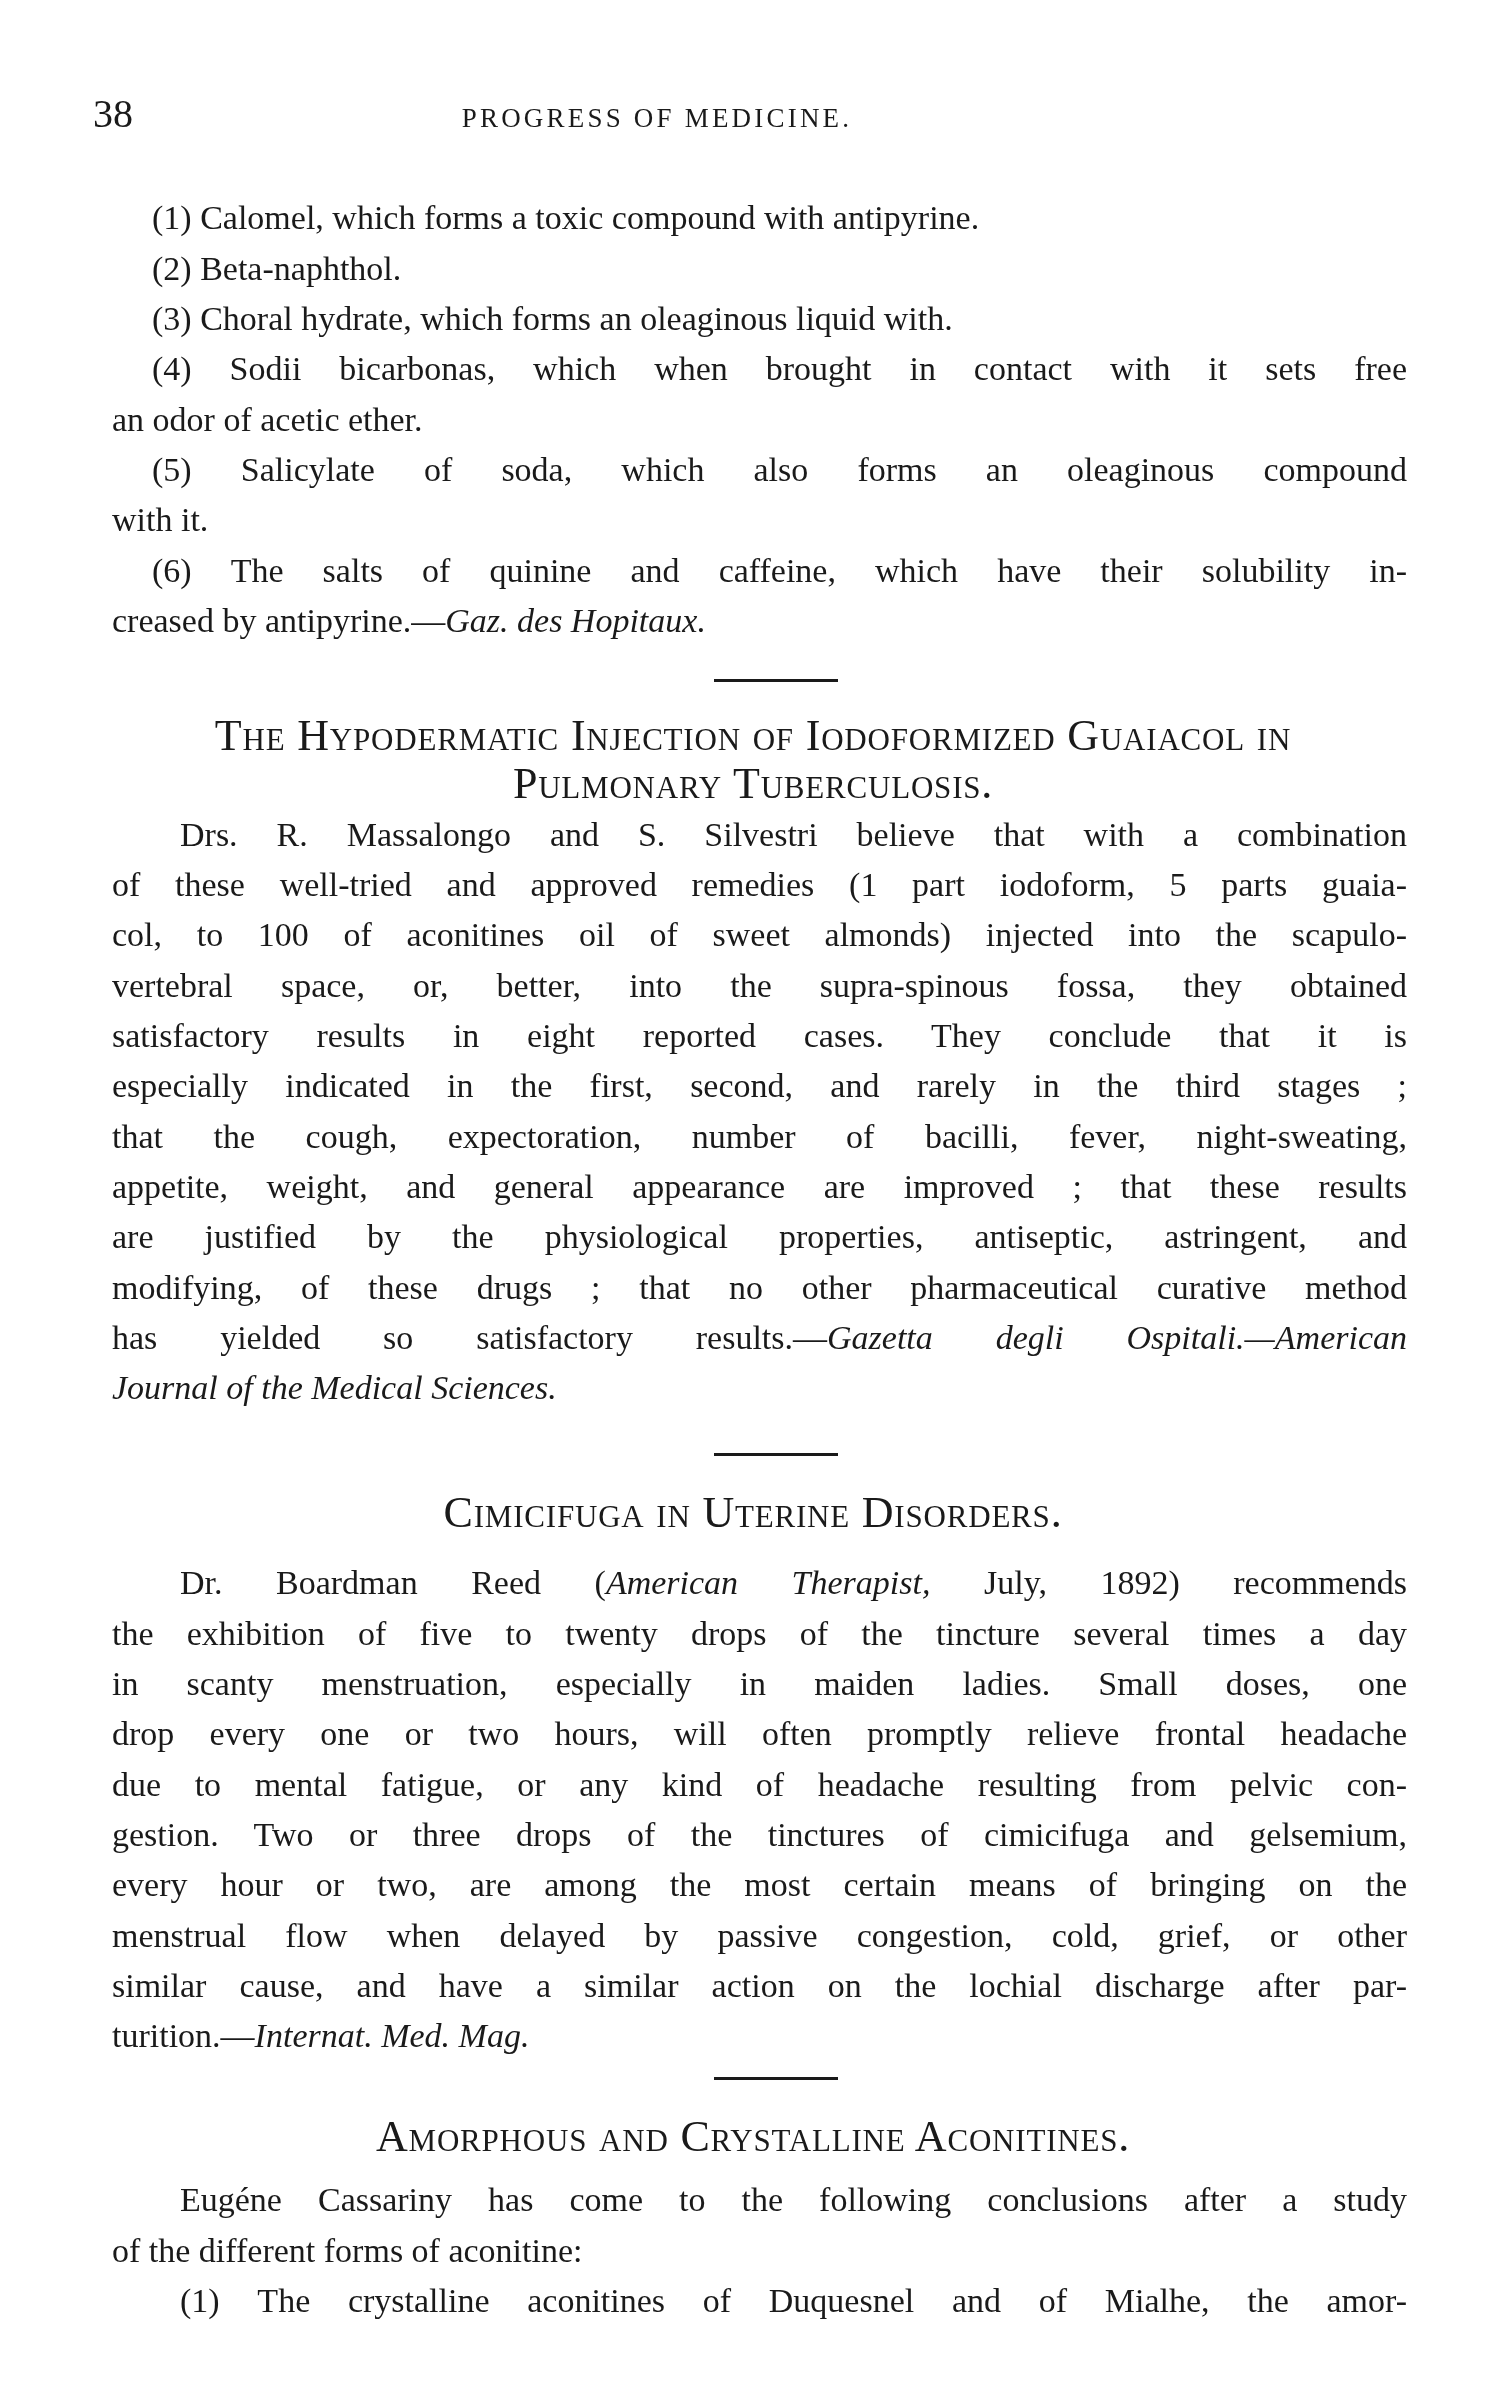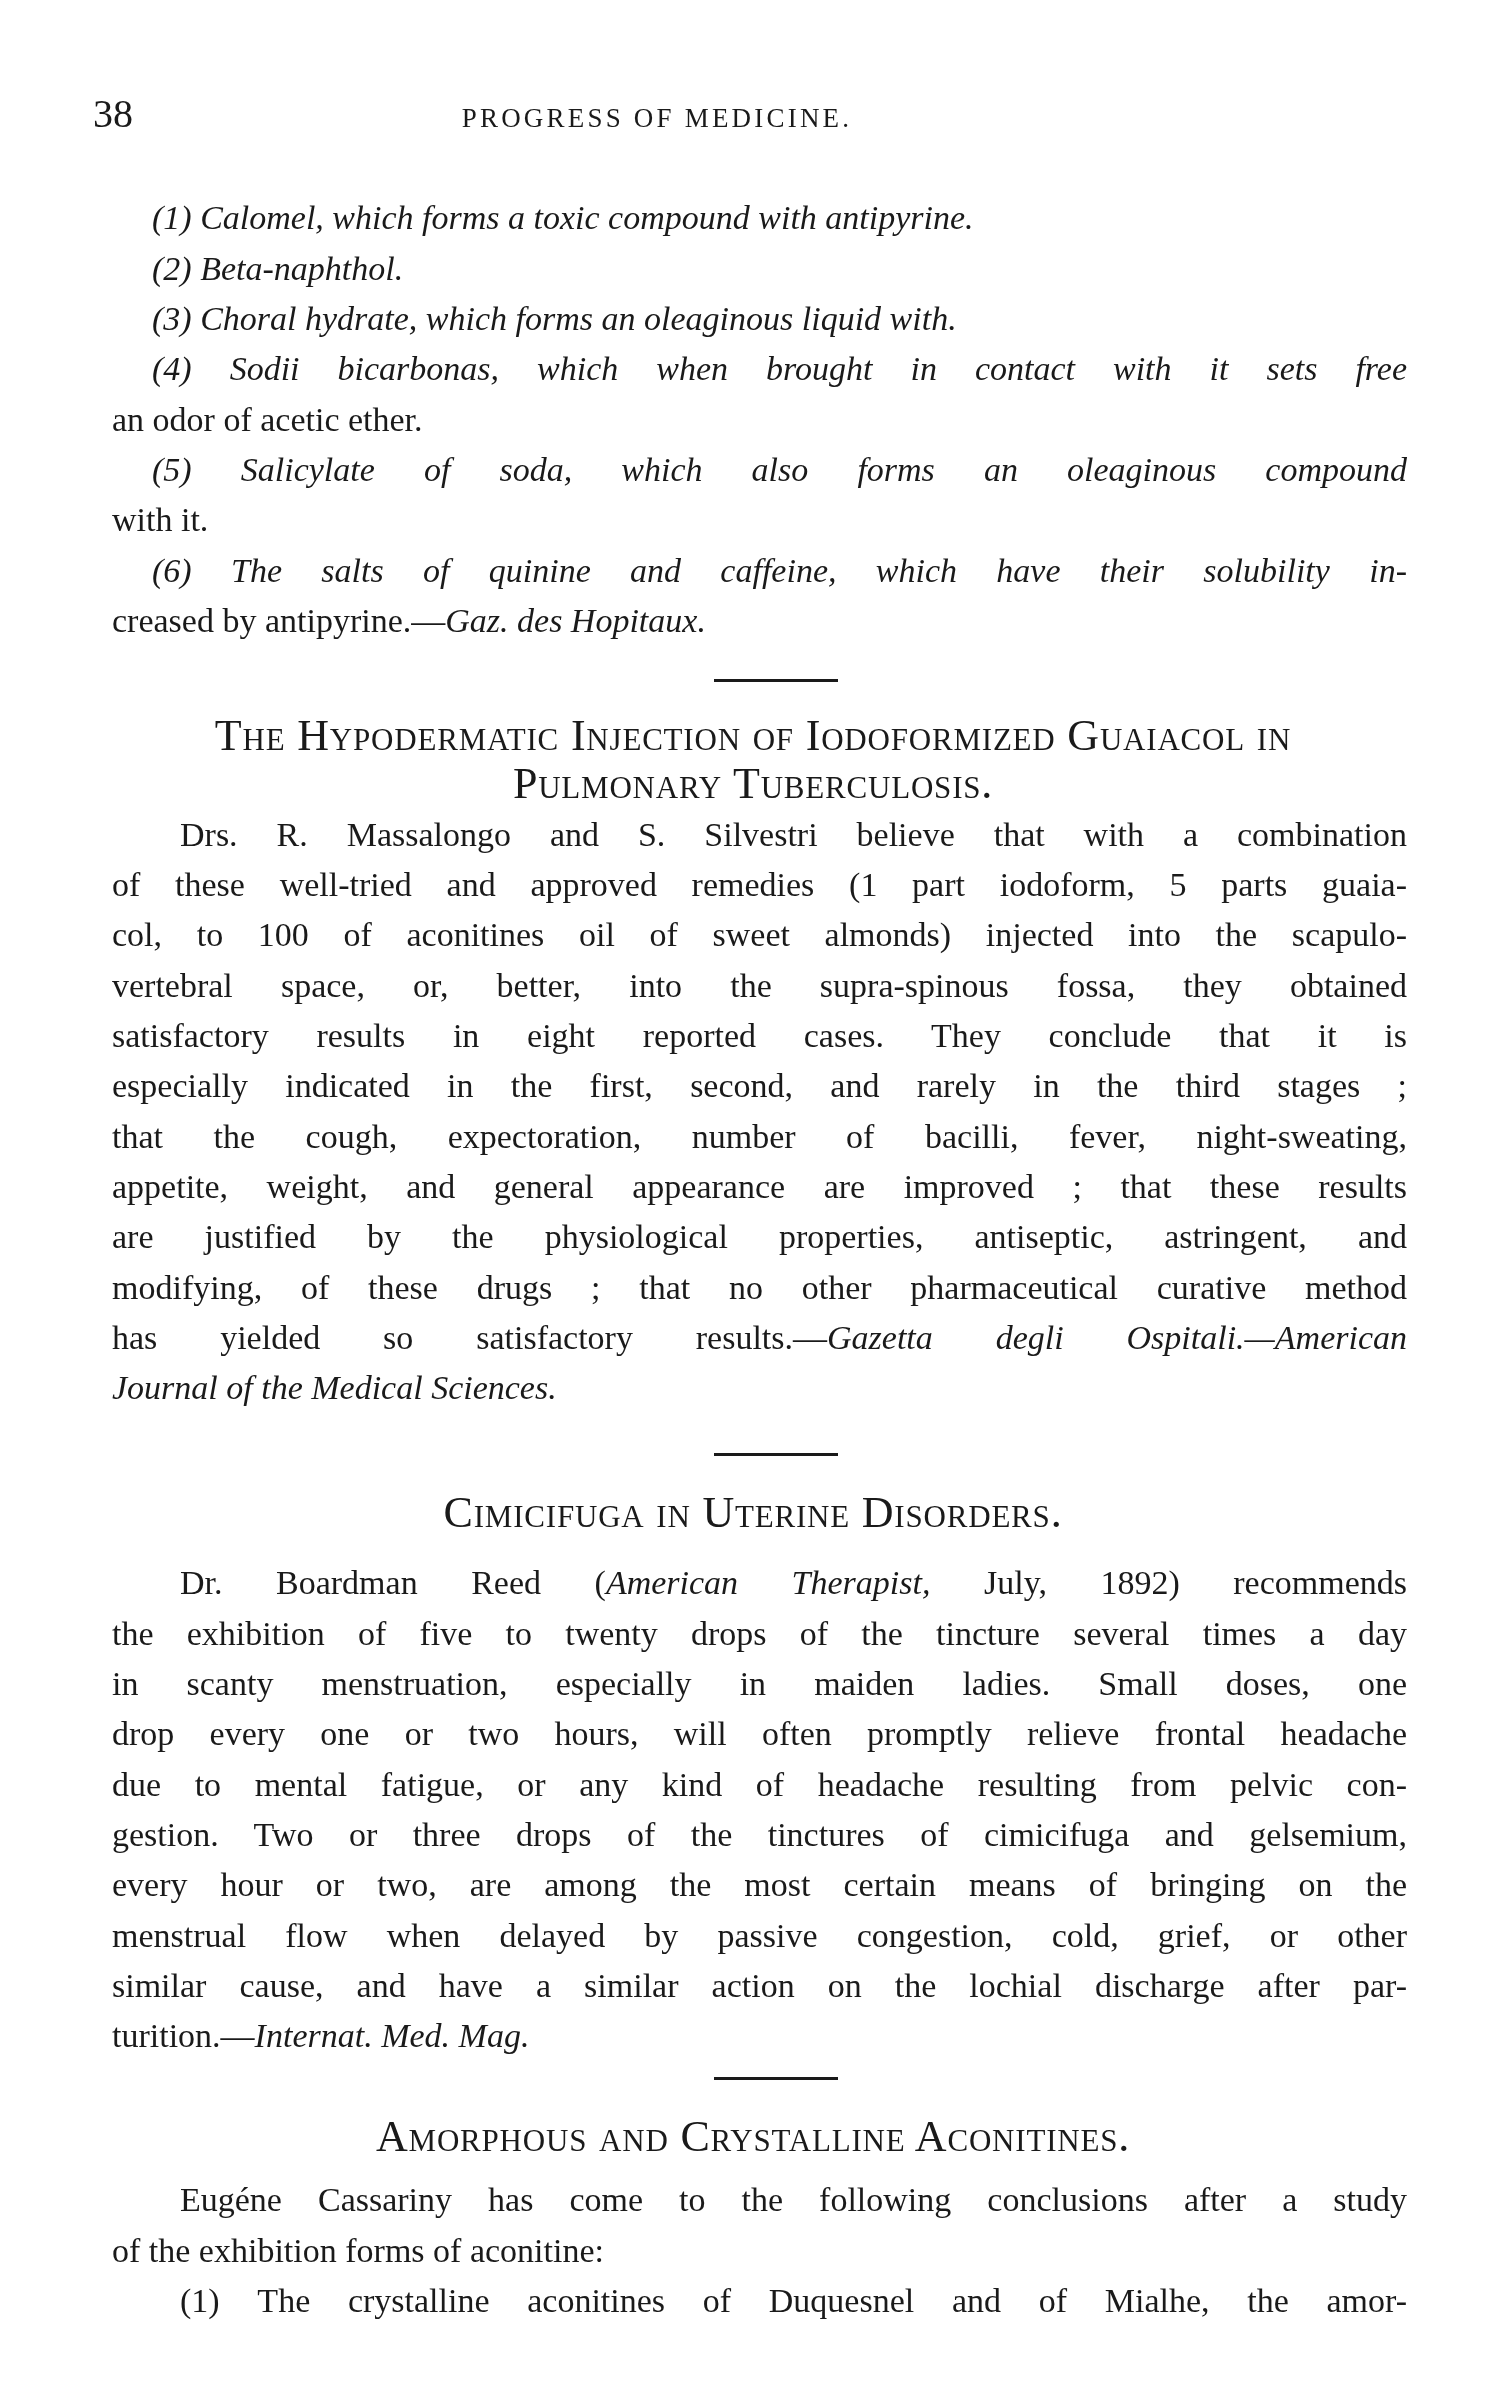--- a/index.html
+++ b/index.html
@@ -4,21 +4,21 @@
 <style>
   html, body { margin:0; padding:0; background:#ffffff; }
   body { width:1506px; height:2401px; position:relative; overflow:hidden;
          font-family:"Liberation Serif","DejaVu Serif",serif; color:#1a1a1a; }
   .page-num { position:absolute; left:93px; top:90px; font-size:40px; line-height:48px; }
   .running-head { position:absolute; left:0; width:1314px; top:94px; text-align:center;
                   font-size:27px; letter-spacing:3.2px; line-height:48px; }
   .line { position:absolute; left:112px; width:1295px; font-size:34px; line-height:42px;
           text-align:justify; text-align-last:justify; white-space:nowrap; }
   .line.last { text-align-last:left; }
-  .line.ind { left:152px; width:1255px;font-style:italic; }
+  .line.ind { left:152px; width:1255px; }
   .line.ind2 { left:180px; width:1227px; }
   .heading { position:absolute; left:0; width:1506px; text-align:center; font-size:44px;
              line-height:42px; font-variant:small-caps; letter-spacing:0.8px; }
   .rule { position:absolute; left:714px; width:124px; height:3.2px; background:#1a1a1a; }
   i, .it { }
 </style>
 </head>
 <body>
 
 <div class="page-num">38</div>
@@ -85,17 +85,17 @@
 <div class="line" style="top:1915px">menstrual flow when delayed by passive congestion, cold, grief, or other</div>
 <div class="line" style="top:1965px">similar cause, and have a similar action on the lochial discharge after par-</div>
 <div class="line last" style="top:2015px">
   <span>turition.—</span><i>Internat. Med. Mag.</i>
 </div>
 
 <div class="rule" style="top:2077px"></div>
 
 <div class="heading" style="top:2116px">Amorphous and Crystalline Aconitines.</div>
 <div class="line ind2" style="top:2179px">Eugéne Cassariny has come to the following conclusions after a study</div>
-<div class="line last" style="top:2230px">of the exhibition forms of aconitine:</div>
+<div class="line last" style="top:2230px">of the different forms of aconitine:</div>
 <div class="line ind2" style="top:2280px">
   <span>(1)</span>&nbsp;<span>The crystalline aconitines of Duquesnel and of Mialhe, the amor-</span>
 </div>
 
 
 </body></html>

